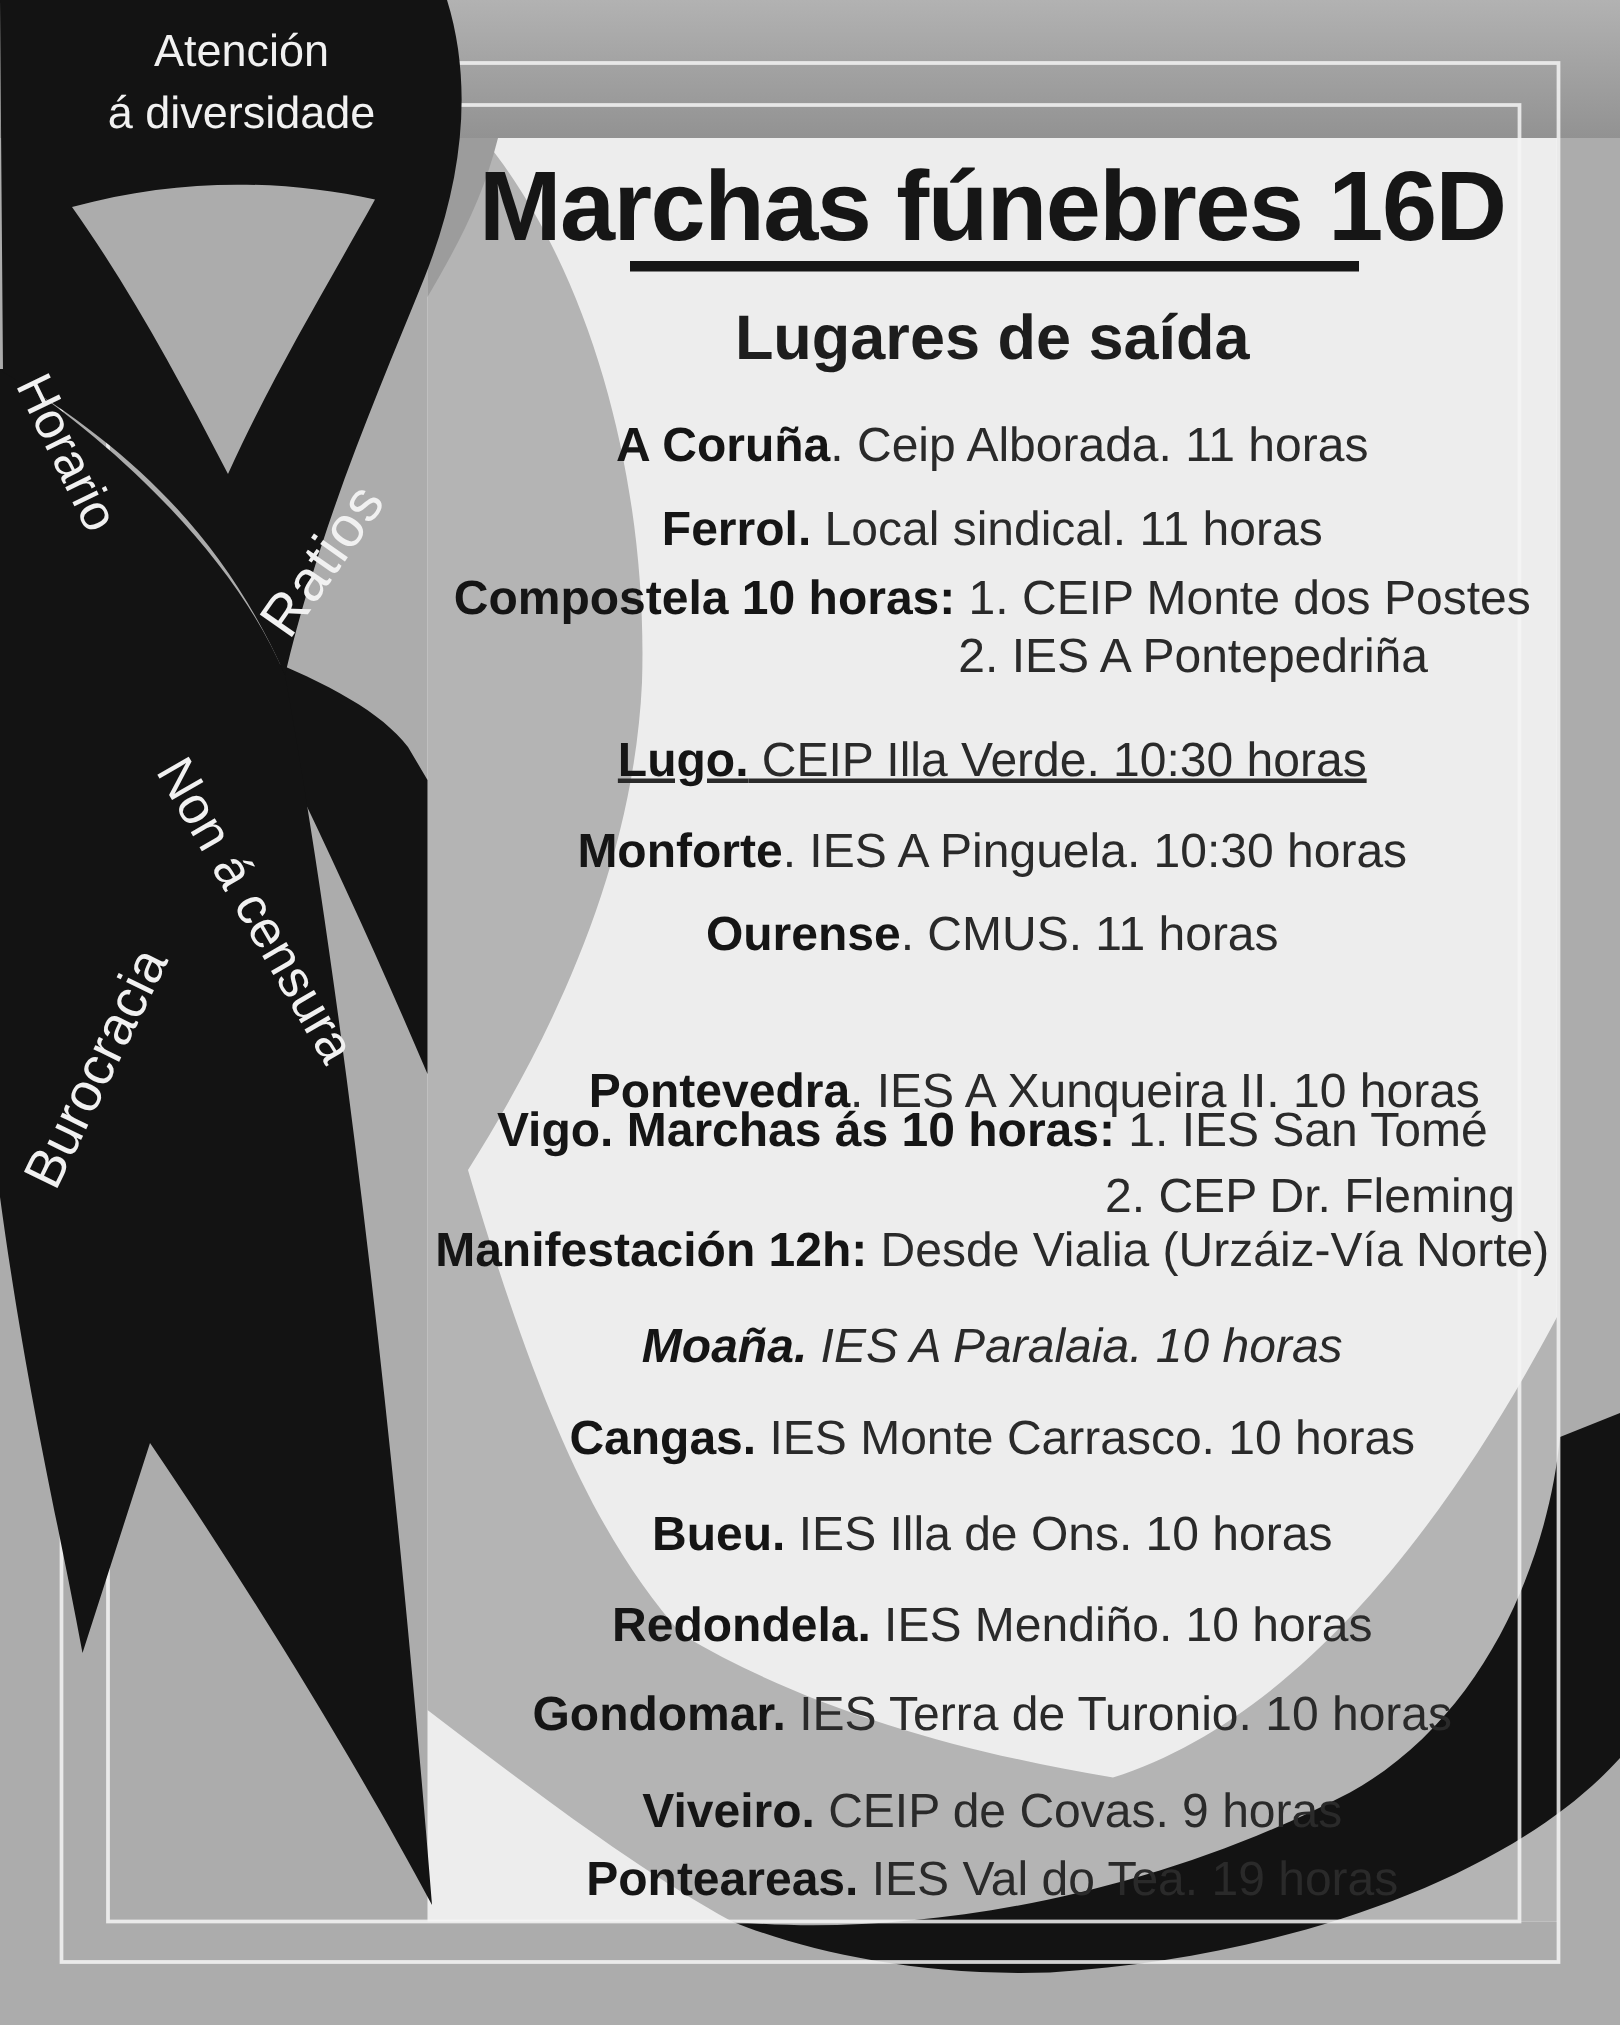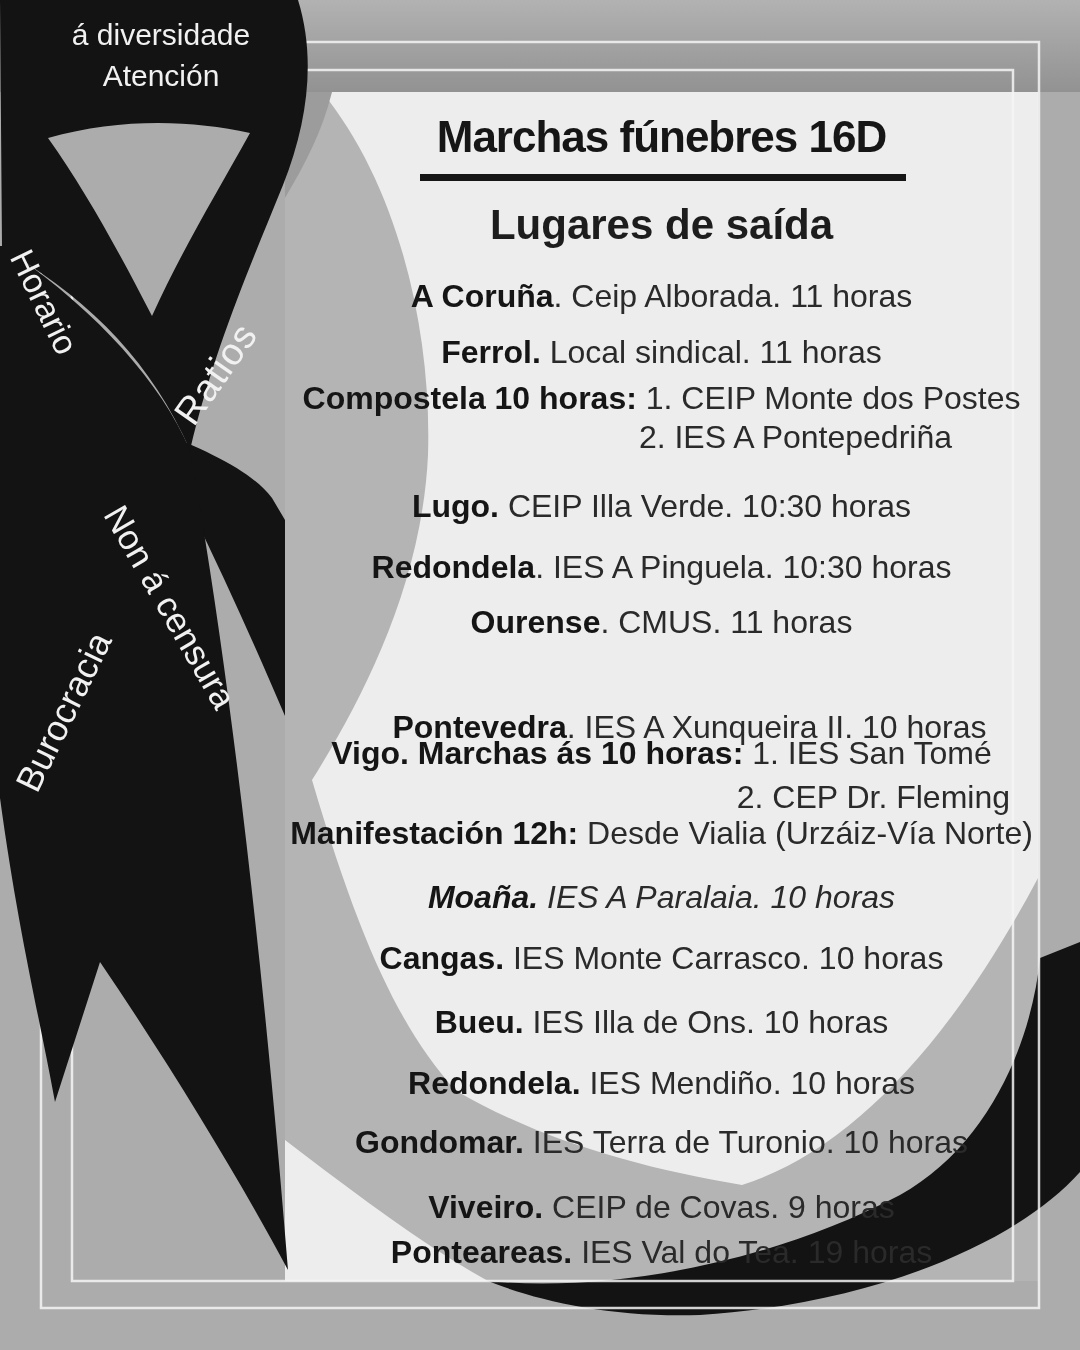--- a/index.html
+++ b/index.html
@@ -9,21 +9,21 @@
     overflow:hidden;
     font-family:"Liberation Sans", sans-serif;
     background:#acacac;
   }
   .stage svg{position:absolute;left:0;top:0;}
   .layer{position:absolute;left:0;top:0;width:100%;height:100%;}
 
   
   .poster-title{
     position:absolute;left:285px;top:104px;width:753px;
-    text-align:center;font-size:44px;line-height:66px;font-weight:700;
+    text-align:center;font-size:66px;line-height:66px;font-weight:700;
     letter-spacing:-1px;color:#161616;white-space:nowrap;
   }
   .title-underline{
     position:absolute;left:420px;top:174px;width:486px;height:7px;background:#161616;
   }
   .poster-subtitle{
     position:absolute;left:285px;top:202px;width:753px;
     text-align:center;font-size:42px;line-height:46px;font-weight:700;
     color:#1d1d1d;white-space:nowrap;
   }
@@ -104,43 +104,43 @@
              C 252,262 215,345 190,450
              C 150,360 90,300 2,248 Z" fill="#131313"></path>
 
     <path d="M 48,138
              C 120,118 190,120 250,133
              C 215,196 182,250 152,316
              C 118,250 85,190 48,138 Z" fill="#acacac"></path>
   </svg>
 
   <div class="ribbon-label rl-top">
+    <div>Atención</div>
     <div>á diversidade</div>
-    <div>Atención</div>
   </div>
 
   <div class="ribbon-label" style="left:44px;top:302px;font-size:34px;transform:translate(-50%,-50%) rotate(64deg);">Horario</div>
 
   <div class="ribbon-label" style="left:216px;top:374px;font-size:38px;letter-spacing:1px;transform:translate(-50%,-50%) rotate(-55deg);">Ratios</div>
 
   <div class="ribbon-label" style="left:170px;top:607px;font-size:35px;transform:translate(-50%,-50%) rotate(60deg);">Non á censura</div>
 
   <div class="ribbon-label" style="left:64px;top:712px;font-size:36px;transform:translate(-50%,-50%) rotate(-64deg);">Burocracia</div>
 
   <div class="poster-title">Marchas fúnebres 16D</div>
   <div class="title-underline"></div>
   <div class="poster-subtitle">Lugares de saída</div>
 
   <div class="layer" id="entries">
       <div class="entry" style="top: 275px;"><span class="b">A Coruña</span><span>. Ceip Alborada. 11 horas</span></div>
       <div class="entry" style="top: 331px;"><span class="b">Ferrol.</span><span> Local sindical. 11 horas</span></div>
       <div class="entry" style="top: 377px; text-align: center;"><span class="b">Compostela 10 horas:</span><span> 1. CEIP Monte dos Postes</span></div>
       <div class="entry" style="top: 416px; text-align: right; padding-right: 86px; width: 667px;"><span>2. IES A Pontepedriña</span></div>
-      <div class="entry" style="top: 485px;"><span class="b">Lugo.</span><span> CEIP Illa Verde. 10:30 horas</span></div>
-      <div class="entry" style="top: 546px;"><span class="b">Redondela</span><span>. IES A Pinguela. 10:30 horas</span></div>
+      <div class="entry" style="top: 485px; text-decoration: underline;"><span class="b">Lugo.</span><span> CEIP Illa Verde. 10:30 horas</span></div>
+      <div class="entry" style="top: 546px;"><span class="b">Monforte</span><span>. IES A Pinguela. 10:30 horas</span></div>
       <div class="entry" style="top: 601px;"><span class="b">Ourense</span><span>. CMUS. 11 horas</span></div>
       <div class="entry" style="top: 706px; padding-left: 28px;"><span class="b">Pontevedra</span><span>. IES A Xunqueira II. 10 horas</span></div>
       <div class="entry" style="top: 732px;"><span class="b">Vigo. Marchas ás 10 horas:</span><span> 1. IES San Tomé</span></div>
       <div class="entry" style="top: 776px; text-align: right; padding-right: 28px; width: 725px;"><span>2. CEP Dr. Fleming</span></div>
       <div class="entry" style="top: 812px;"><span class="b">Manifestación 12h:</span><span> Desde Vialia (Urzáiz-Vía Norte)</span></div>
       <div class="entry" style="top: 876px; font-style: italic;"><span class="b">Moaña.</span><span> IES A Paralaia. 10 horas</span></div>
       <div class="entry" style="top: 937px;"><span class="b">Cangas.</span><span> IES Monte Carrasco. 10 horas</span></div>
       <div class="entry" style="top: 1001px;"><span class="b">Bueu.</span><span> IES Illa de Ons. 10 horas</span></div>
       <div class="entry" style="top: 1062px;"><span class="b">Redondela.</span><span> IES Mendiño. 10 horas</span></div>
       <div class="entry" style="top: 1121px;"><span class="b">Gondomar.</span><span> IES Terra de Turonio. 10 horas</span></div>

